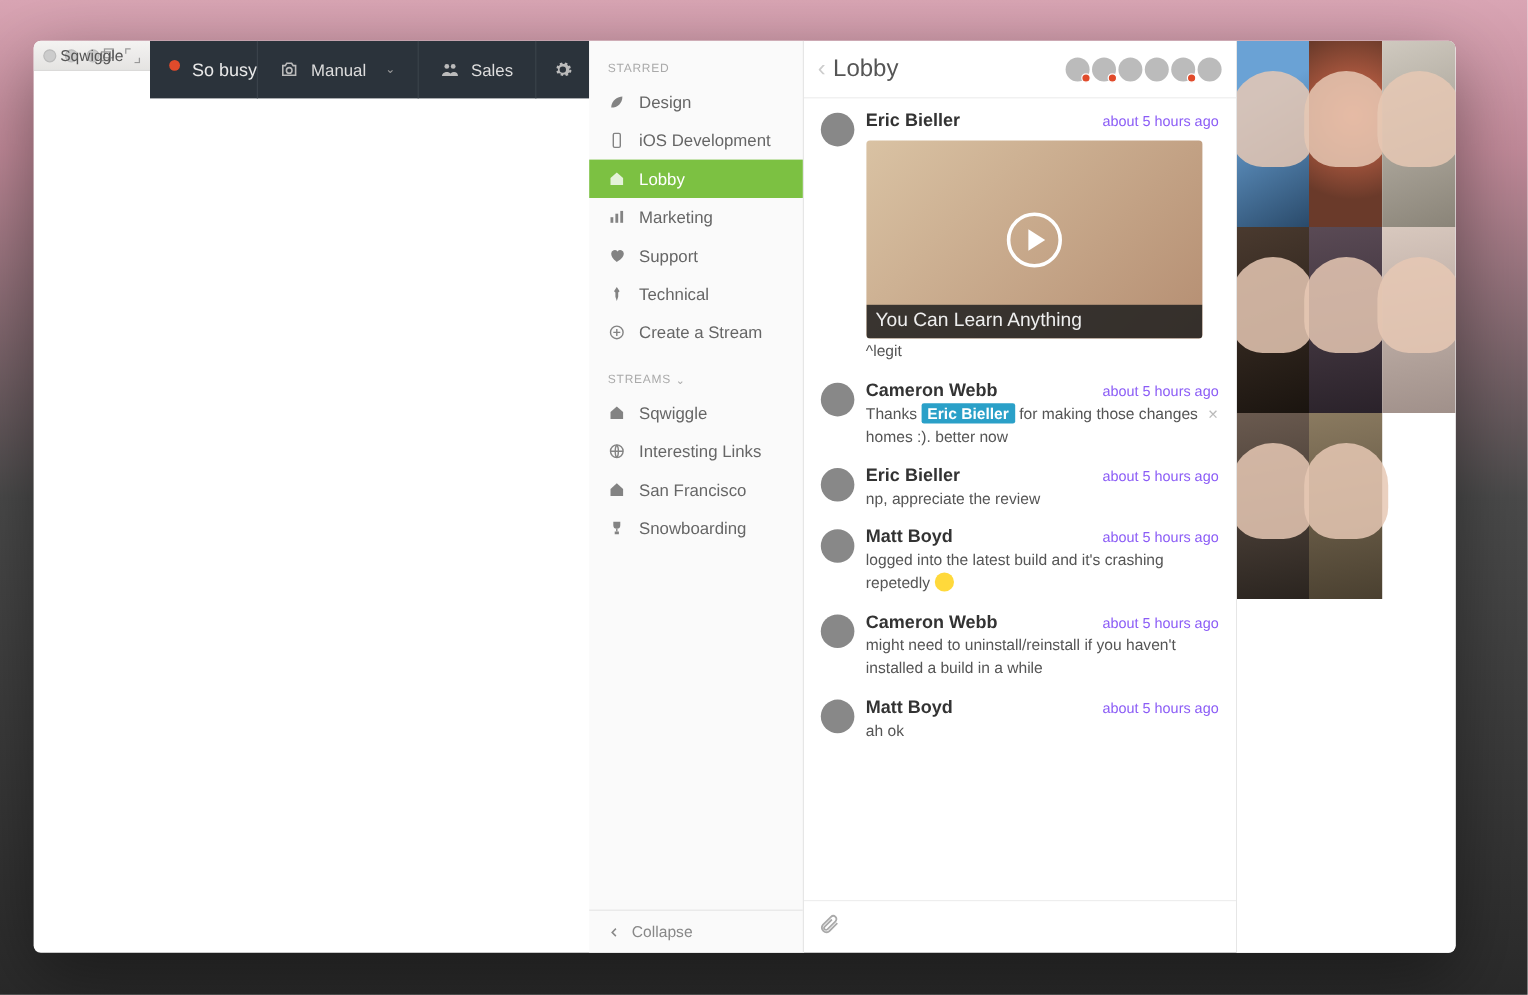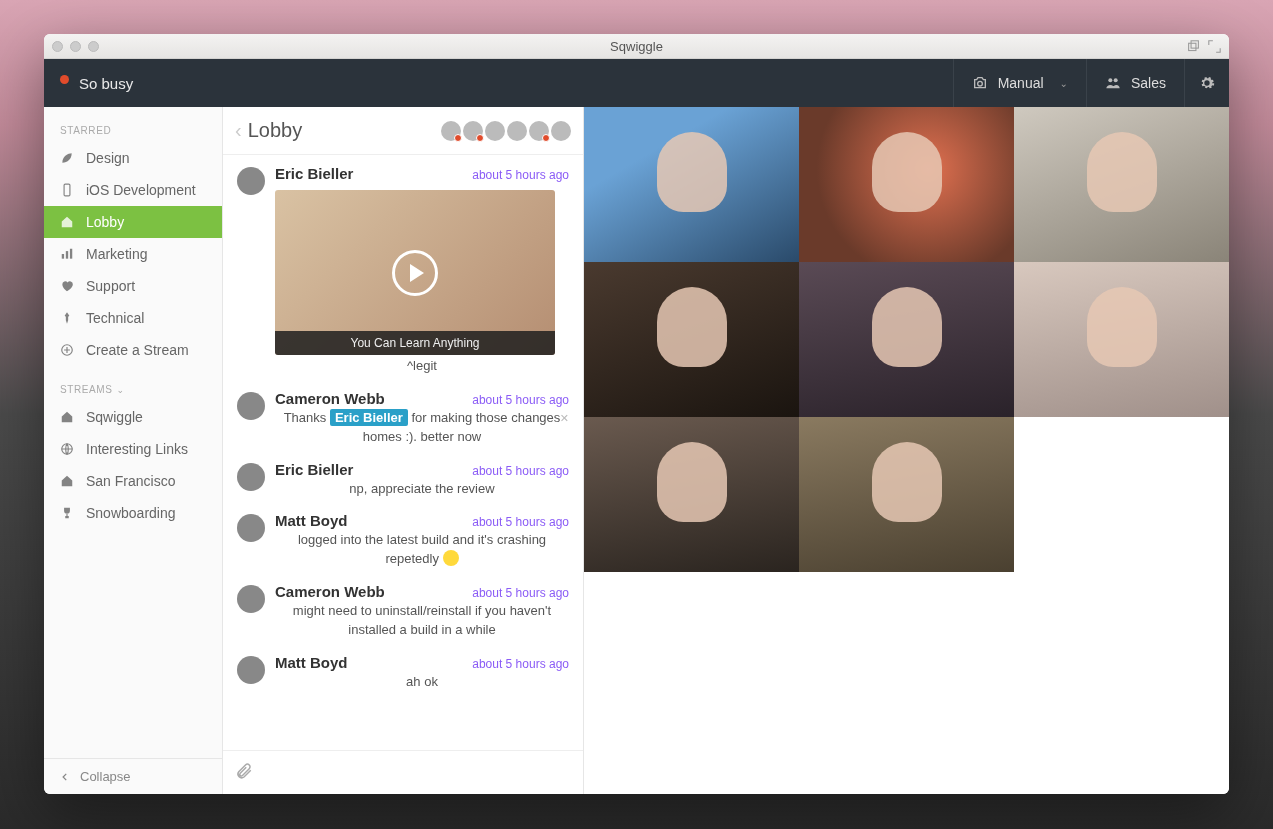--- a/index.html
+++ b/index.html
@@ -2,23 +2,23 @@
 <html><head>
 <meta charset="utf-8">
 <style>
 * { margin:0; padding:0; box-sizing:border-box; font-family:-apple-system,"Helvetica Neue",Arial,sans-serif; }
 body {
   width:1273px; height:829px;
   background:linear-gradient(180deg,#d9a5b4 0%,#c08998 15%,#4a4a4a 50%,#2a2a2a 100%);
   position:relative; overflow:hidden;
 }
 .window {
-  position:absolute; left:44px; top:34px; width:1185px; height:760px;
+  position:absolute; left:28px; top:34px; width:1185px; height:760px;
   background:#fff; border-radius:6px; box-shadow:0 20px 60px rgba(0,0,0,.4);
-  overflow:hidden; display:flex; flex-direction:column;
+  overflow:hidden; display:flex; 
 }
 .titlebar {
   height:25px; background:linear-gradient(#f4f3f2,#e5e4e2);
   border-bottom:1px solid #d3d2d0; display:flex; align-items:center;
   padding:0 8px; position:relative;
 }
 .traffic { display:flex; gap:7px; }
 .traffic span { width:11px;height:11px;border-radius:50%;background:#ccc;border:1px solid #bbb; }
 .title-text { position:absolute; left:0; right:0; text-align:center; font-size:13px; color:#555; }
 .title-icons { margin-left:auto; display:flex; gap:8px; color:#999; }
@@ -46,30 +46,30 @@
 .chat{width:361px;border-right:1px solid #e6e6e6;display:flex;flex-direction:column;}
 .chat-header{height:48px;border-bottom:1px solid #eee;display:flex;align-items:center;padding:0 12px;gap:6px;}
 .back-chev{color:#ccc;font-size:20px;}
 .room-title{font-size:20px;color:#555;}
 .avatars{margin-left:auto;display:flex;gap:2px;}
 .avatars .av{width:20px;height:20px;border-radius:50%;background:#bbb no-repeat center/cover;position:relative;}
 .avatars .av .dot{position:absolute;right:-1px;bottom:-1px;width:8px;height:8px;border-radius:50%;border:1.5px solid #fff;}
 .messages{flex:1;overflow:auto;padding:10px 14px 4px;}
 .msg{display:flex;gap:10px;margin-bottom:14px;font-size:13px;}
 .msg .av{width:28px;height:28px;border-radius:50%;background:#888;flex:none;margin-top:2px;}
-.msg .body{flex:1;min-width:0;display:block;text-align:center;}
+.msg .body{flex:1;min-width:0;display:block;}
 .msg .row1{display:flex;align-items:baseline;gap:8px;}
 .author{font-weight:600;font-size:15px;color:#333;}
 .time{margin-left:auto;font-size:12px;color:#8b5cf6;}
 .txt{color:#555;line-height:1.45;margin-top:2px;}
 .mention{background:#2aa0c8;color:#fff;padding:1px 5px;border-radius:2px;font-weight:600;}
 .video-card{margin-top:8px;width:280px;border-radius:3px;overflow:hidden;position:relative;background:linear-gradient(135deg,#d9c2a3,#b58e72);height:165px;}
 .video-card .play{position:absolute;left:50%;top:50%;width:46px;height:46px;margin:-23px 0 0 -23px;border:3px solid #fff;border-radius:50%;display:flex;align-items:center;justify-content:center;}
 .video-card .play::after{content:"";border-left:14px solid #fff;border-top:9px solid transparent;border-bottom:9px solid transparent;margin-left:4px;}
-.video-card .cap{position:absolute;left:0;right:0;bottom:0;background:rgba(30,30,30,.85);color:#eee;font-size:12px;padding:5px 8px;}
+.video-card .cap{position:absolute;left:0;right:0;bottom:0;background:rgba(30,30,30,.85);color:#eee;font-size:16px;padding:5px 8px;}
 .emoji{display:inline-block;width:16px;height:16px;background:#ffd93b;border-radius:50%;vertical-align:-3px;}
 .input-bar{height:44px;border-top:1px solid #eee;display:flex;align-items:center;padding:0 12px;gap:8px;}
 .input-bar input{flex:1;border:none;outline:none;font-size:13px;color:#444;font-style:italic;}
 .attach{color:#aaa;}
 .video-grid{flex:1;background:#fff;overflow:auto;}
 .grid-inner{display:grid;grid-template-columns:repeat(3,1fr);grid-auto-rows:155px;}
 .tile{background:#777 center/cover no-repeat;position:relative;}
 .tile:nth-child(1){background:linear-gradient(150deg,#6aa2d5 30%,#2a4a6a);}
 .tile:nth-child(2){background:radial-gradient(circle at 60% 40%,#e07050 0,#6a3a2a 70%);}
 .tile:nth-child(3){background:linear-gradient(160deg,#cfc9bf,#8a8478);}

